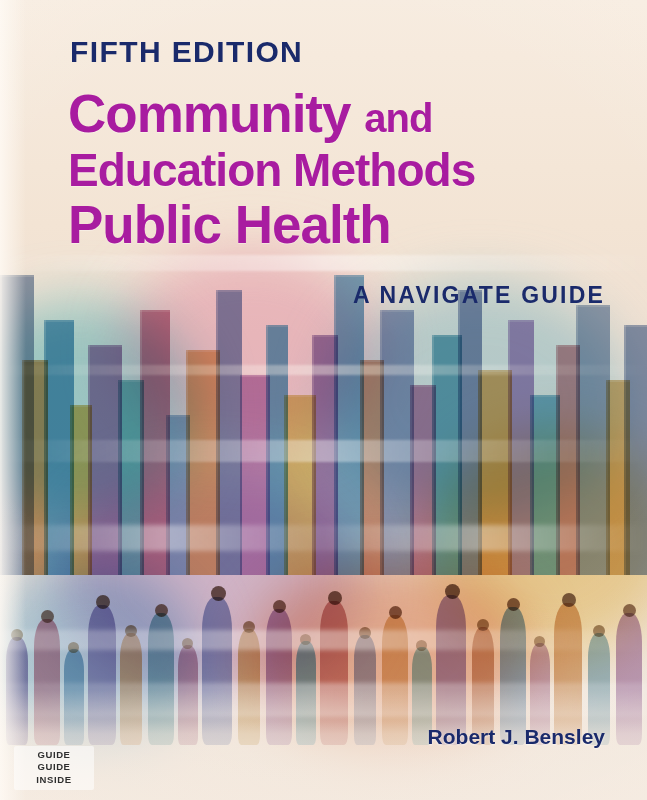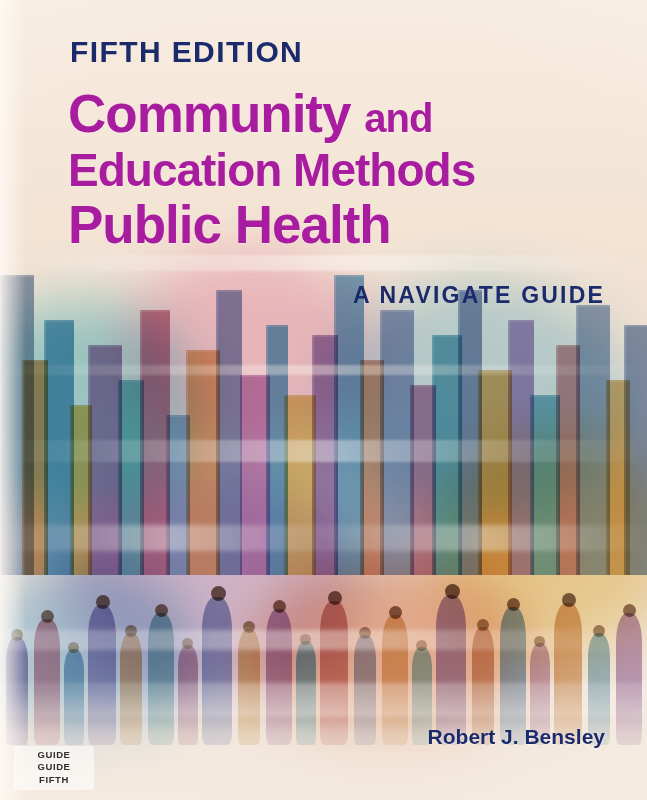--- a/index.html
+++ b/index.html
@@ -375,16 +375,16 @@
   <div class="subtitle">A NAVIGATE GUIDE</div>
 
   <div class="authors">
     <div class="author">Robert J. Bensley</div>
   </div>
 
 
   <div class="access">
     <div>GUIDE</div>
     <div>GUIDE</div>
-    <div>FIFTH</div>
+    <div>INSIDE</div>
   </div>
 
 </div>
 
 </body></html>

